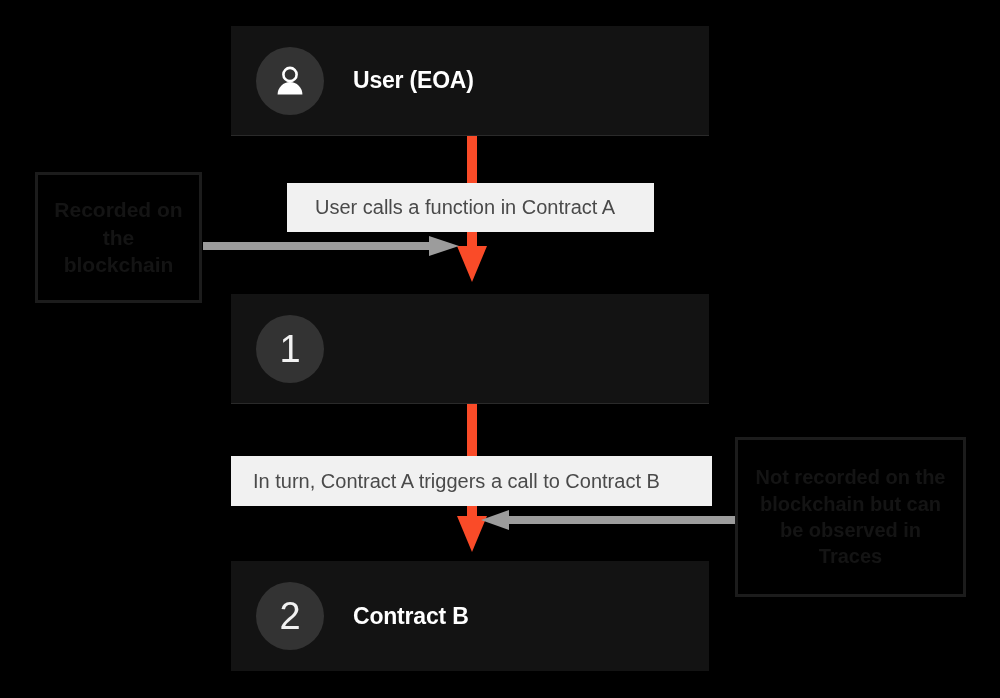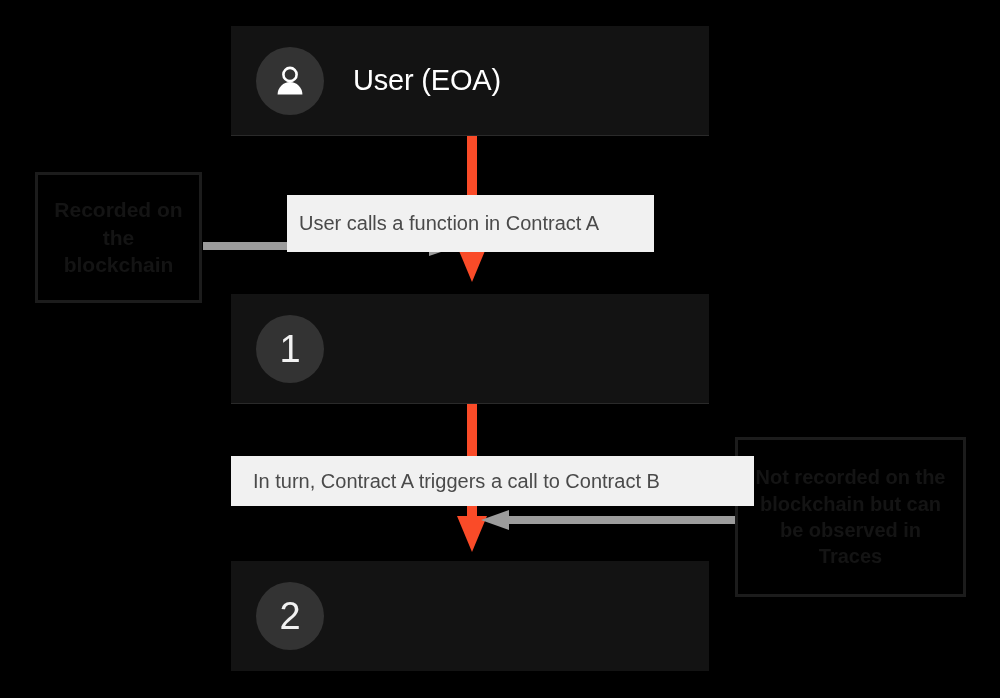--- a/index.html
+++ b/index.html
@@ -47,22 +47,22 @@
     justify-content: center;
     color: #f2f2f2;
     font-size: 38px;
     font-weight: 400;
     line-height: 1;
   }
   .node-badge svg { display: block; }
   .node-title {
     margin-left: 29px;
     color: #ffffff;
-    font-size: 29px;
-    font-weight: 400;
+    font-size: 23px;
+    font-weight: 700;
     letter-spacing: -0.2px;
     white-space: nowrap;
   }
 
   #node-user     { top: 26px; }
   #node-contract-a { top: 294px; }
   #node-contract-b { top: 561px; }
 
   
   .flow-arrow {
@@ -81,27 +81,27 @@
     background: #f1f1f1;
     color: #4a4a4a;
     font-size: 20px;
     display: flex;
     align-items: center;
     box-sizing: border-box;
     z-index: 4;
     white-space: nowrap;
   }
   #caption-1 {
-    left: 287px; top: 195px;
-    width: 367px; height: 57px;
-    padding-left: 12px;
+    left: 287px; top: 183px;
+    width: 367px; height: 49px;
+    padding-left: 28px;
   }
   #caption-2 {
     left: 231px; top: 456px;
-    width: 523px; height: 50px;
+    width: 481px; height: 50px;
     padding-left: 22px;
   }
 
   
   .annotation {
     position: absolute;
     border: 3px solid #1c1c1c;
     background: #000000;
     color: #141414;
     font-weight: 700;
@@ -180,20 +180,21 @@
     </div>
     <div class="node-title">User (EOA)</div>
   </div>
 
   <div class="node has-rule" id="node-contract-a">
     <div class="node-badge">1</div>
   </div>
 
   <div class="node" id="node-contract-b">
     <div class="node-badge">2</div>
+    <div class="node-title">Contract B</div>
   </div>
 
   <div class="caption" id="caption-1">User calls a function in Contract A</div>
   <div class="caption" id="caption-2">In turn, Contract A triggers a call to Contract B</div>
 
   <div class="annotation" id="annotation-left">Recorded on the blockchain</div>
   <div class="annotation" id="annotation-right">Not recorded on the blockchain but can be observed in Traces</div>
 
 </div>
 

